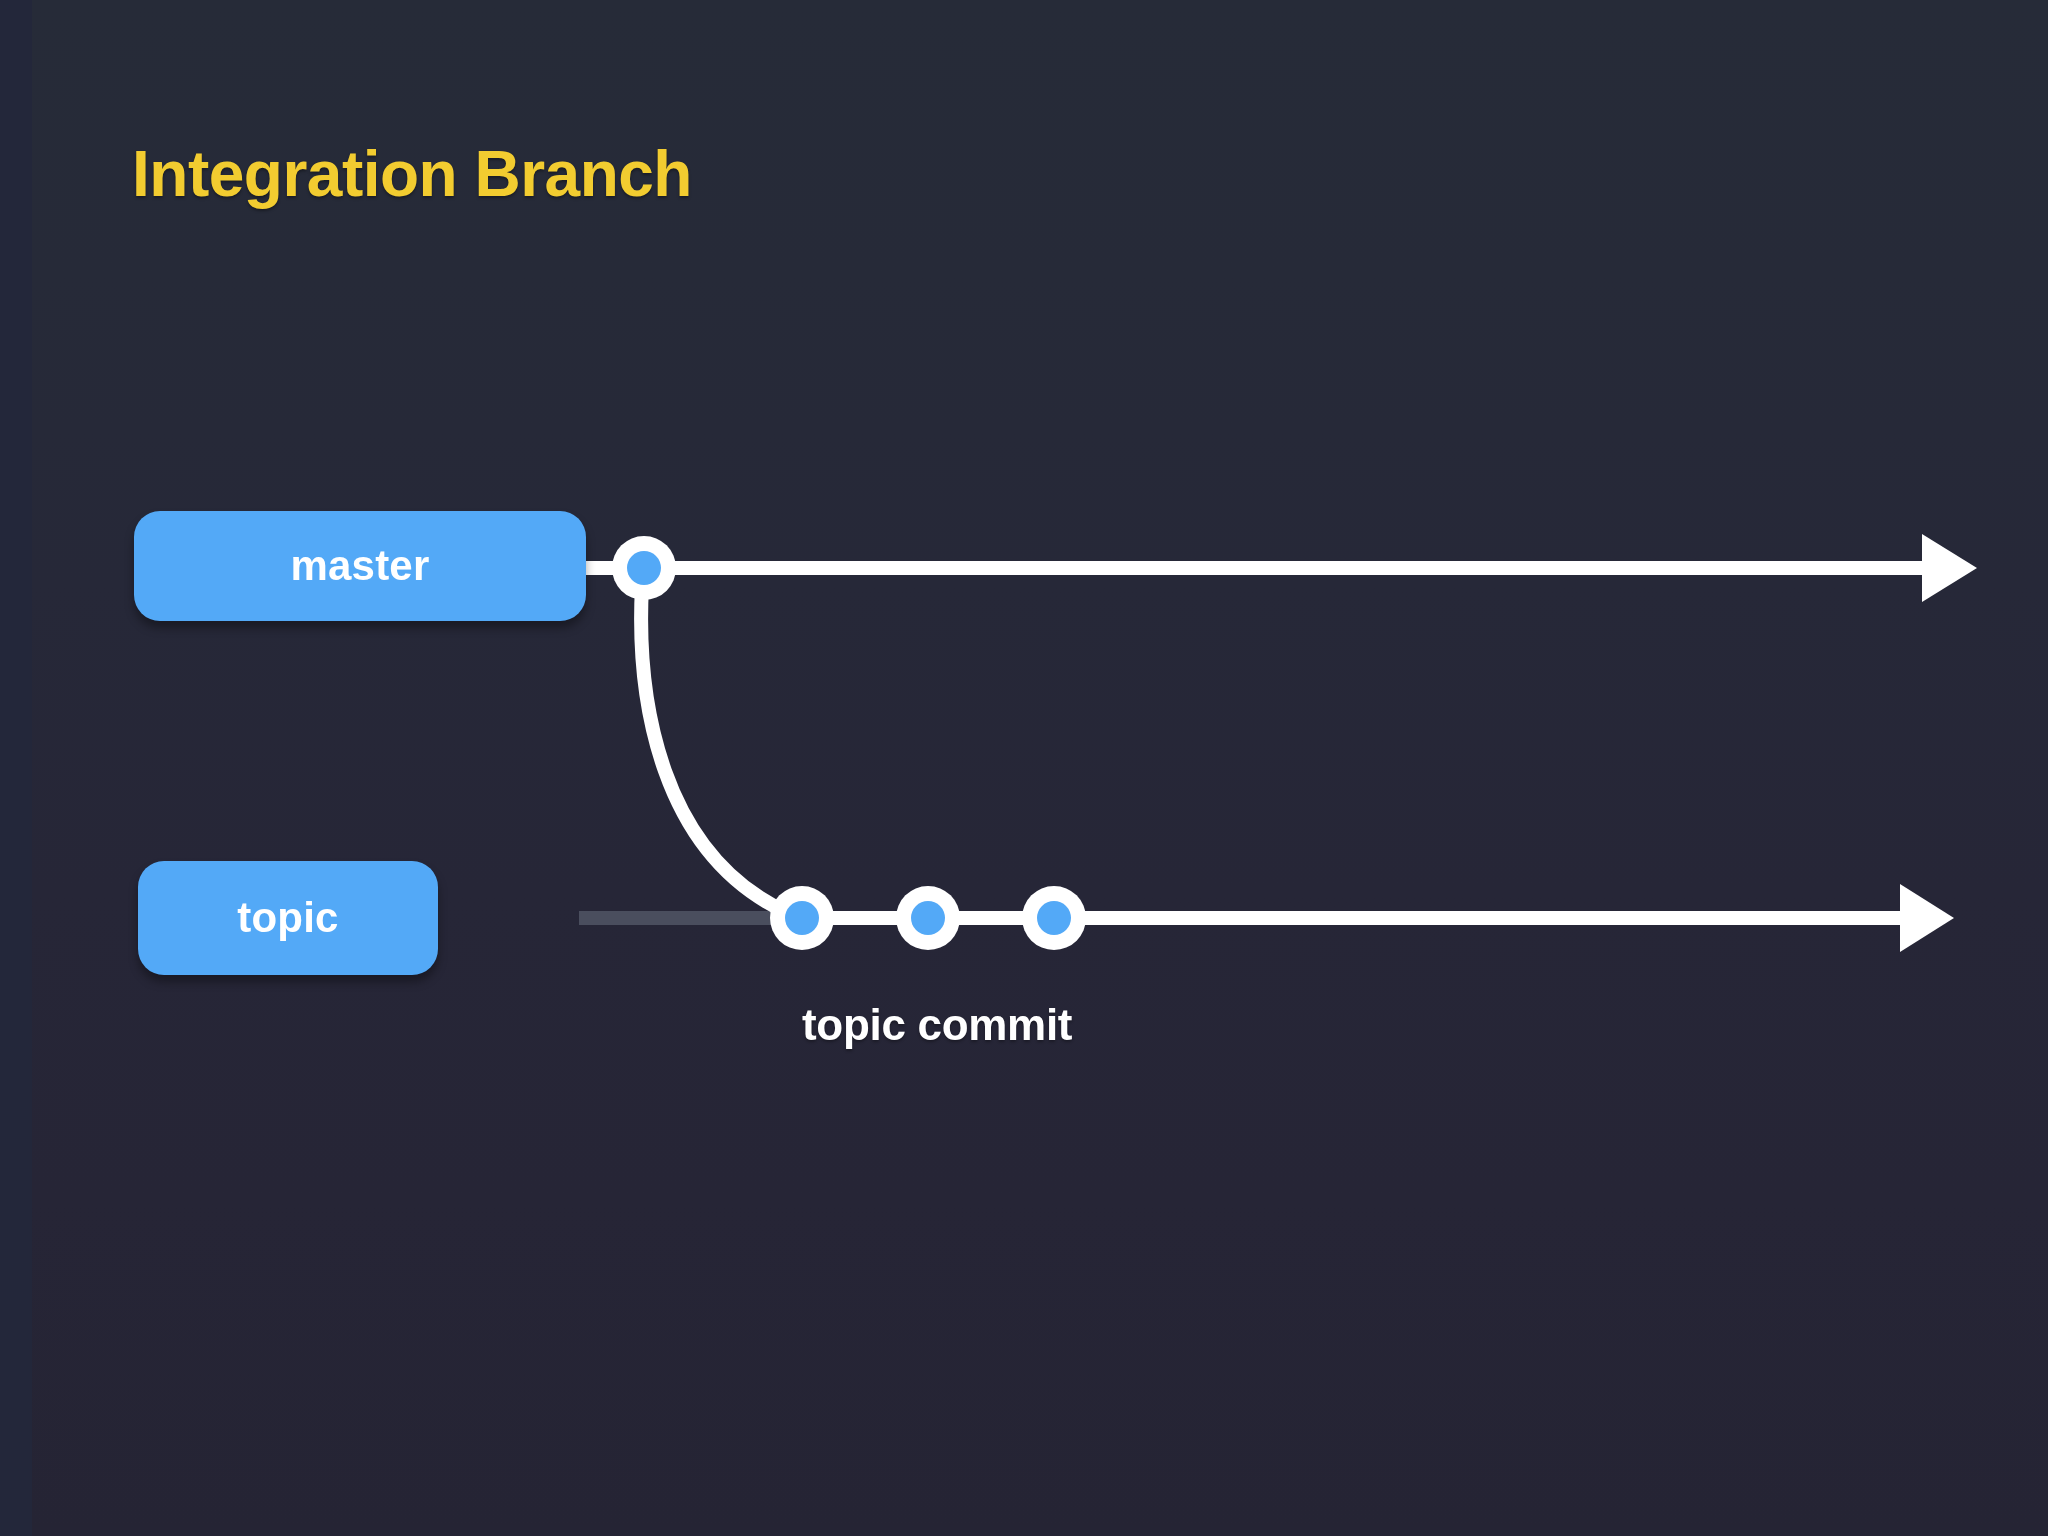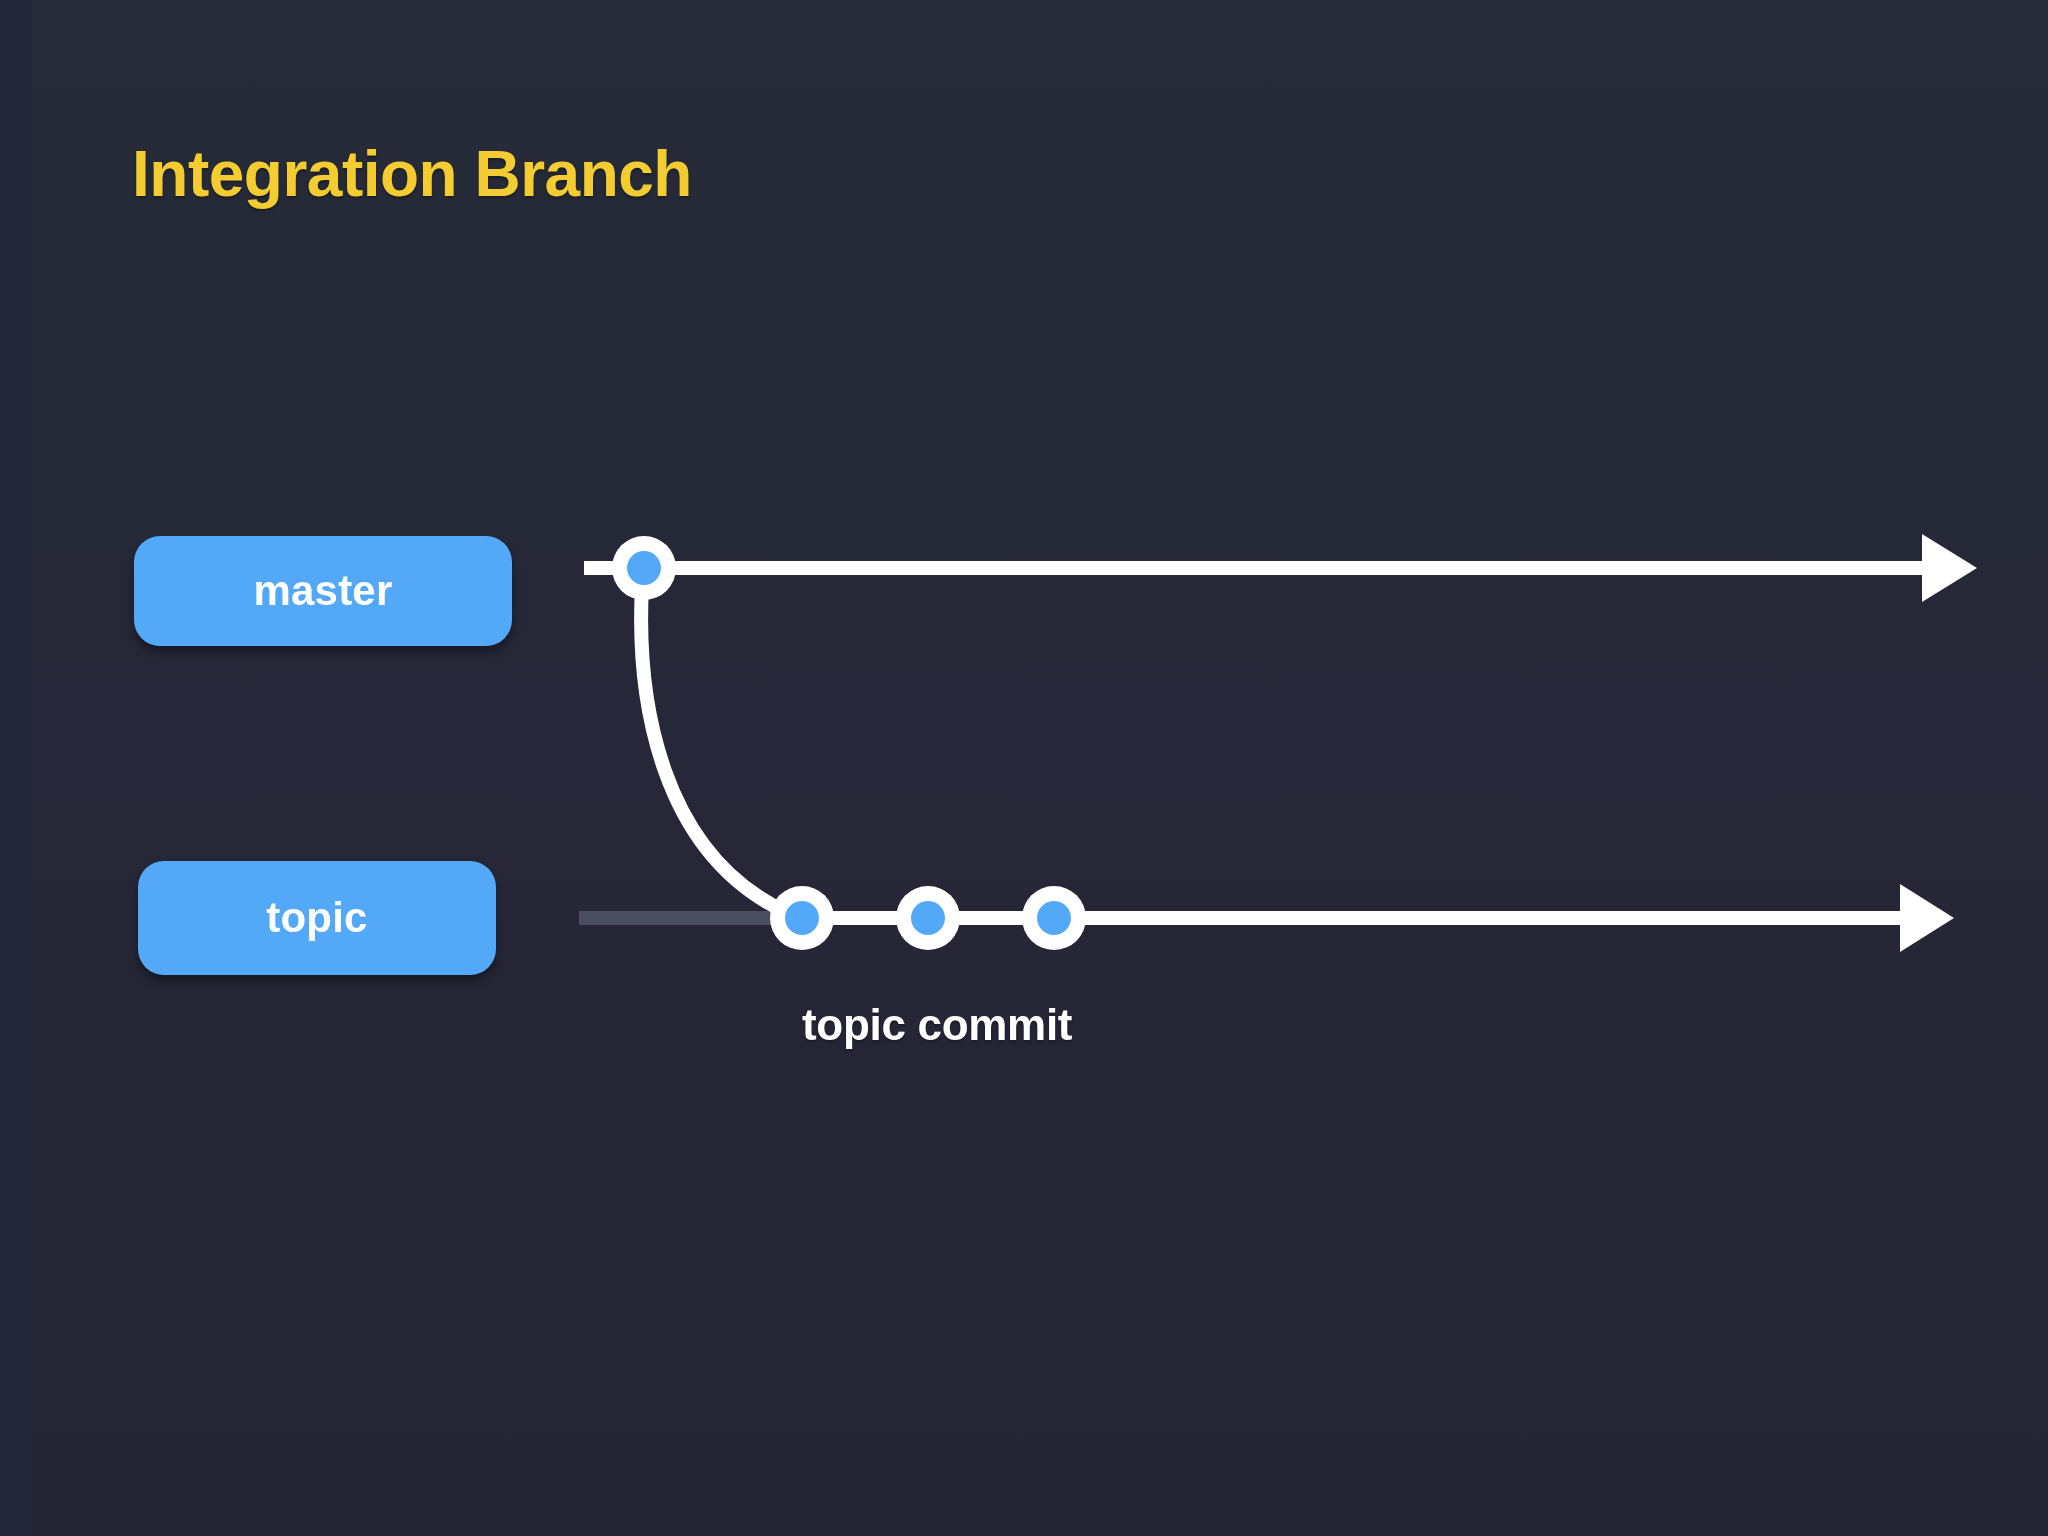--- a/index.html
+++ b/index.html
@@ -50,28 +50,28 @@
     color: #ffffff;
     font-weight: bold;
     font-size: 42px;
     letter-spacing: 0.2px;
     box-shadow: 0 7px 10px rgba(0,0,0,0.35);
     user-select: none;
     cursor: pointer;
   }
   #pill-master {
     left: 102px;
-    top: 536px;
-    width: 378px;
+    top: 511px;
+    width: 452px;
     height: 110px;
   }
   #pill-topic {
     left: 106px;
     top: 861px;
-    width: 358px;
+    width: 300px;
     height: 114px;
     justify-content: center;
   }
 
   
   #git-graph {
     position: absolute;
     left: 0;
     top: 0;
     width: 2048px;

